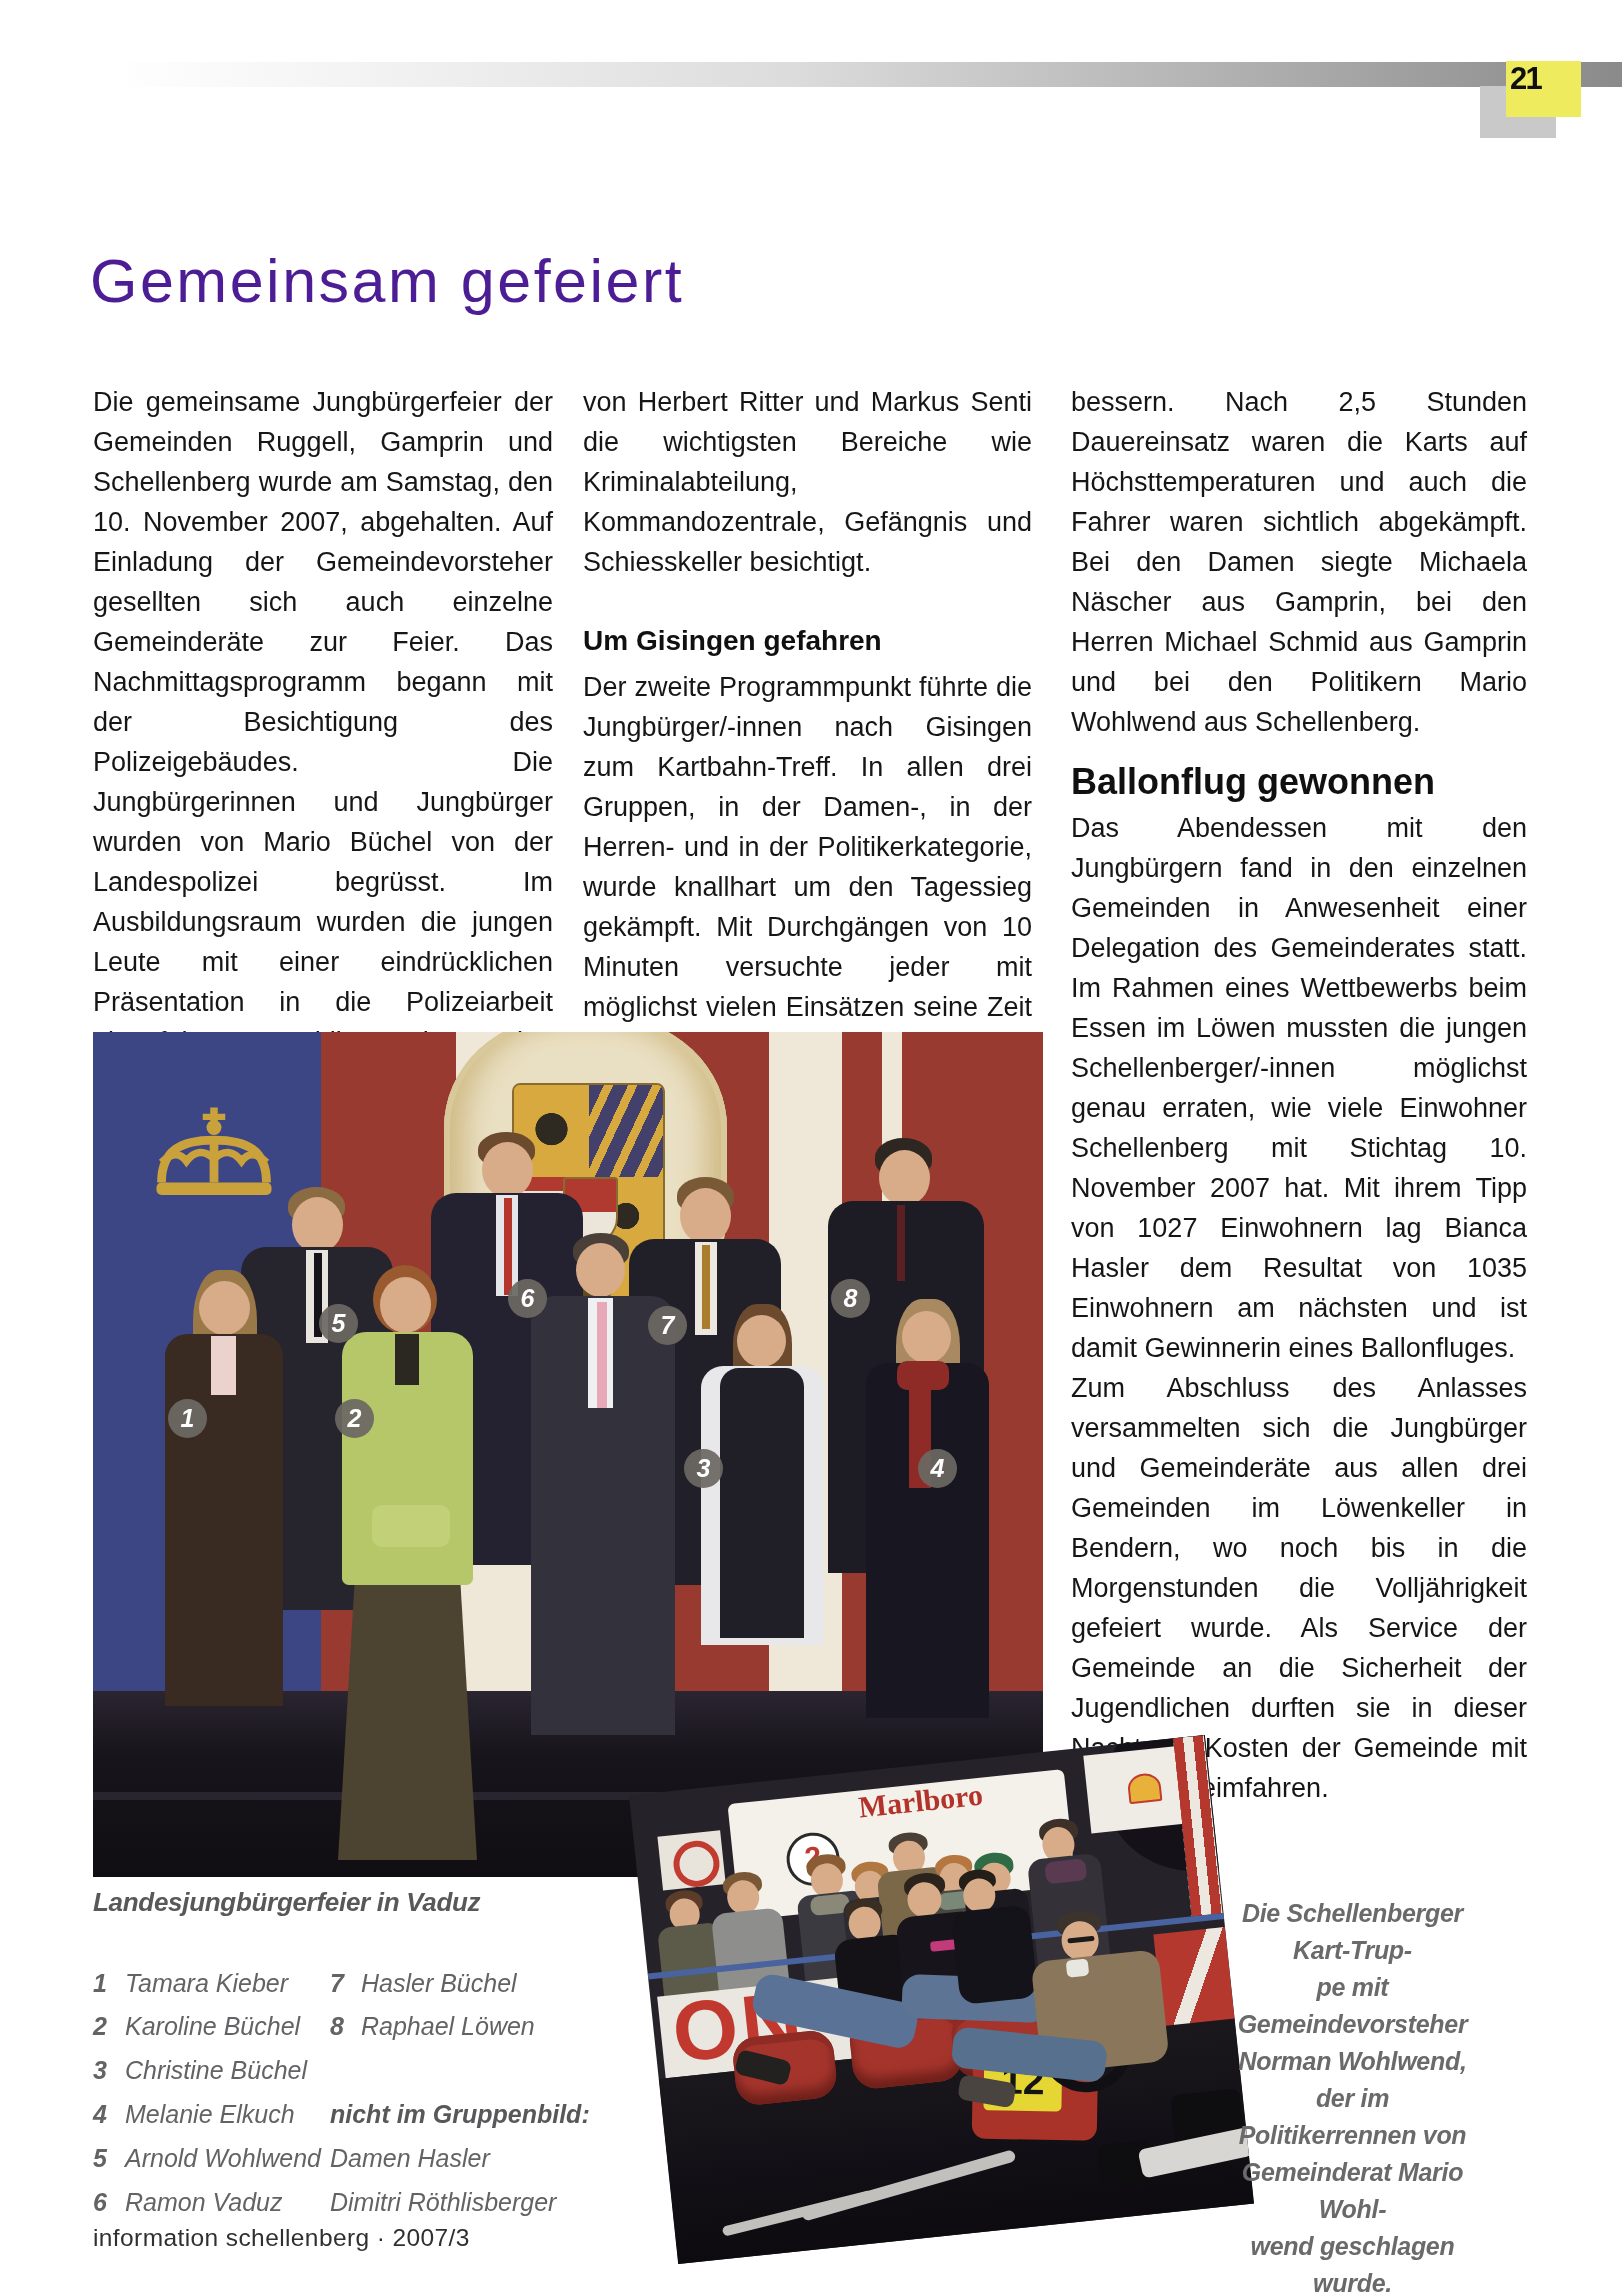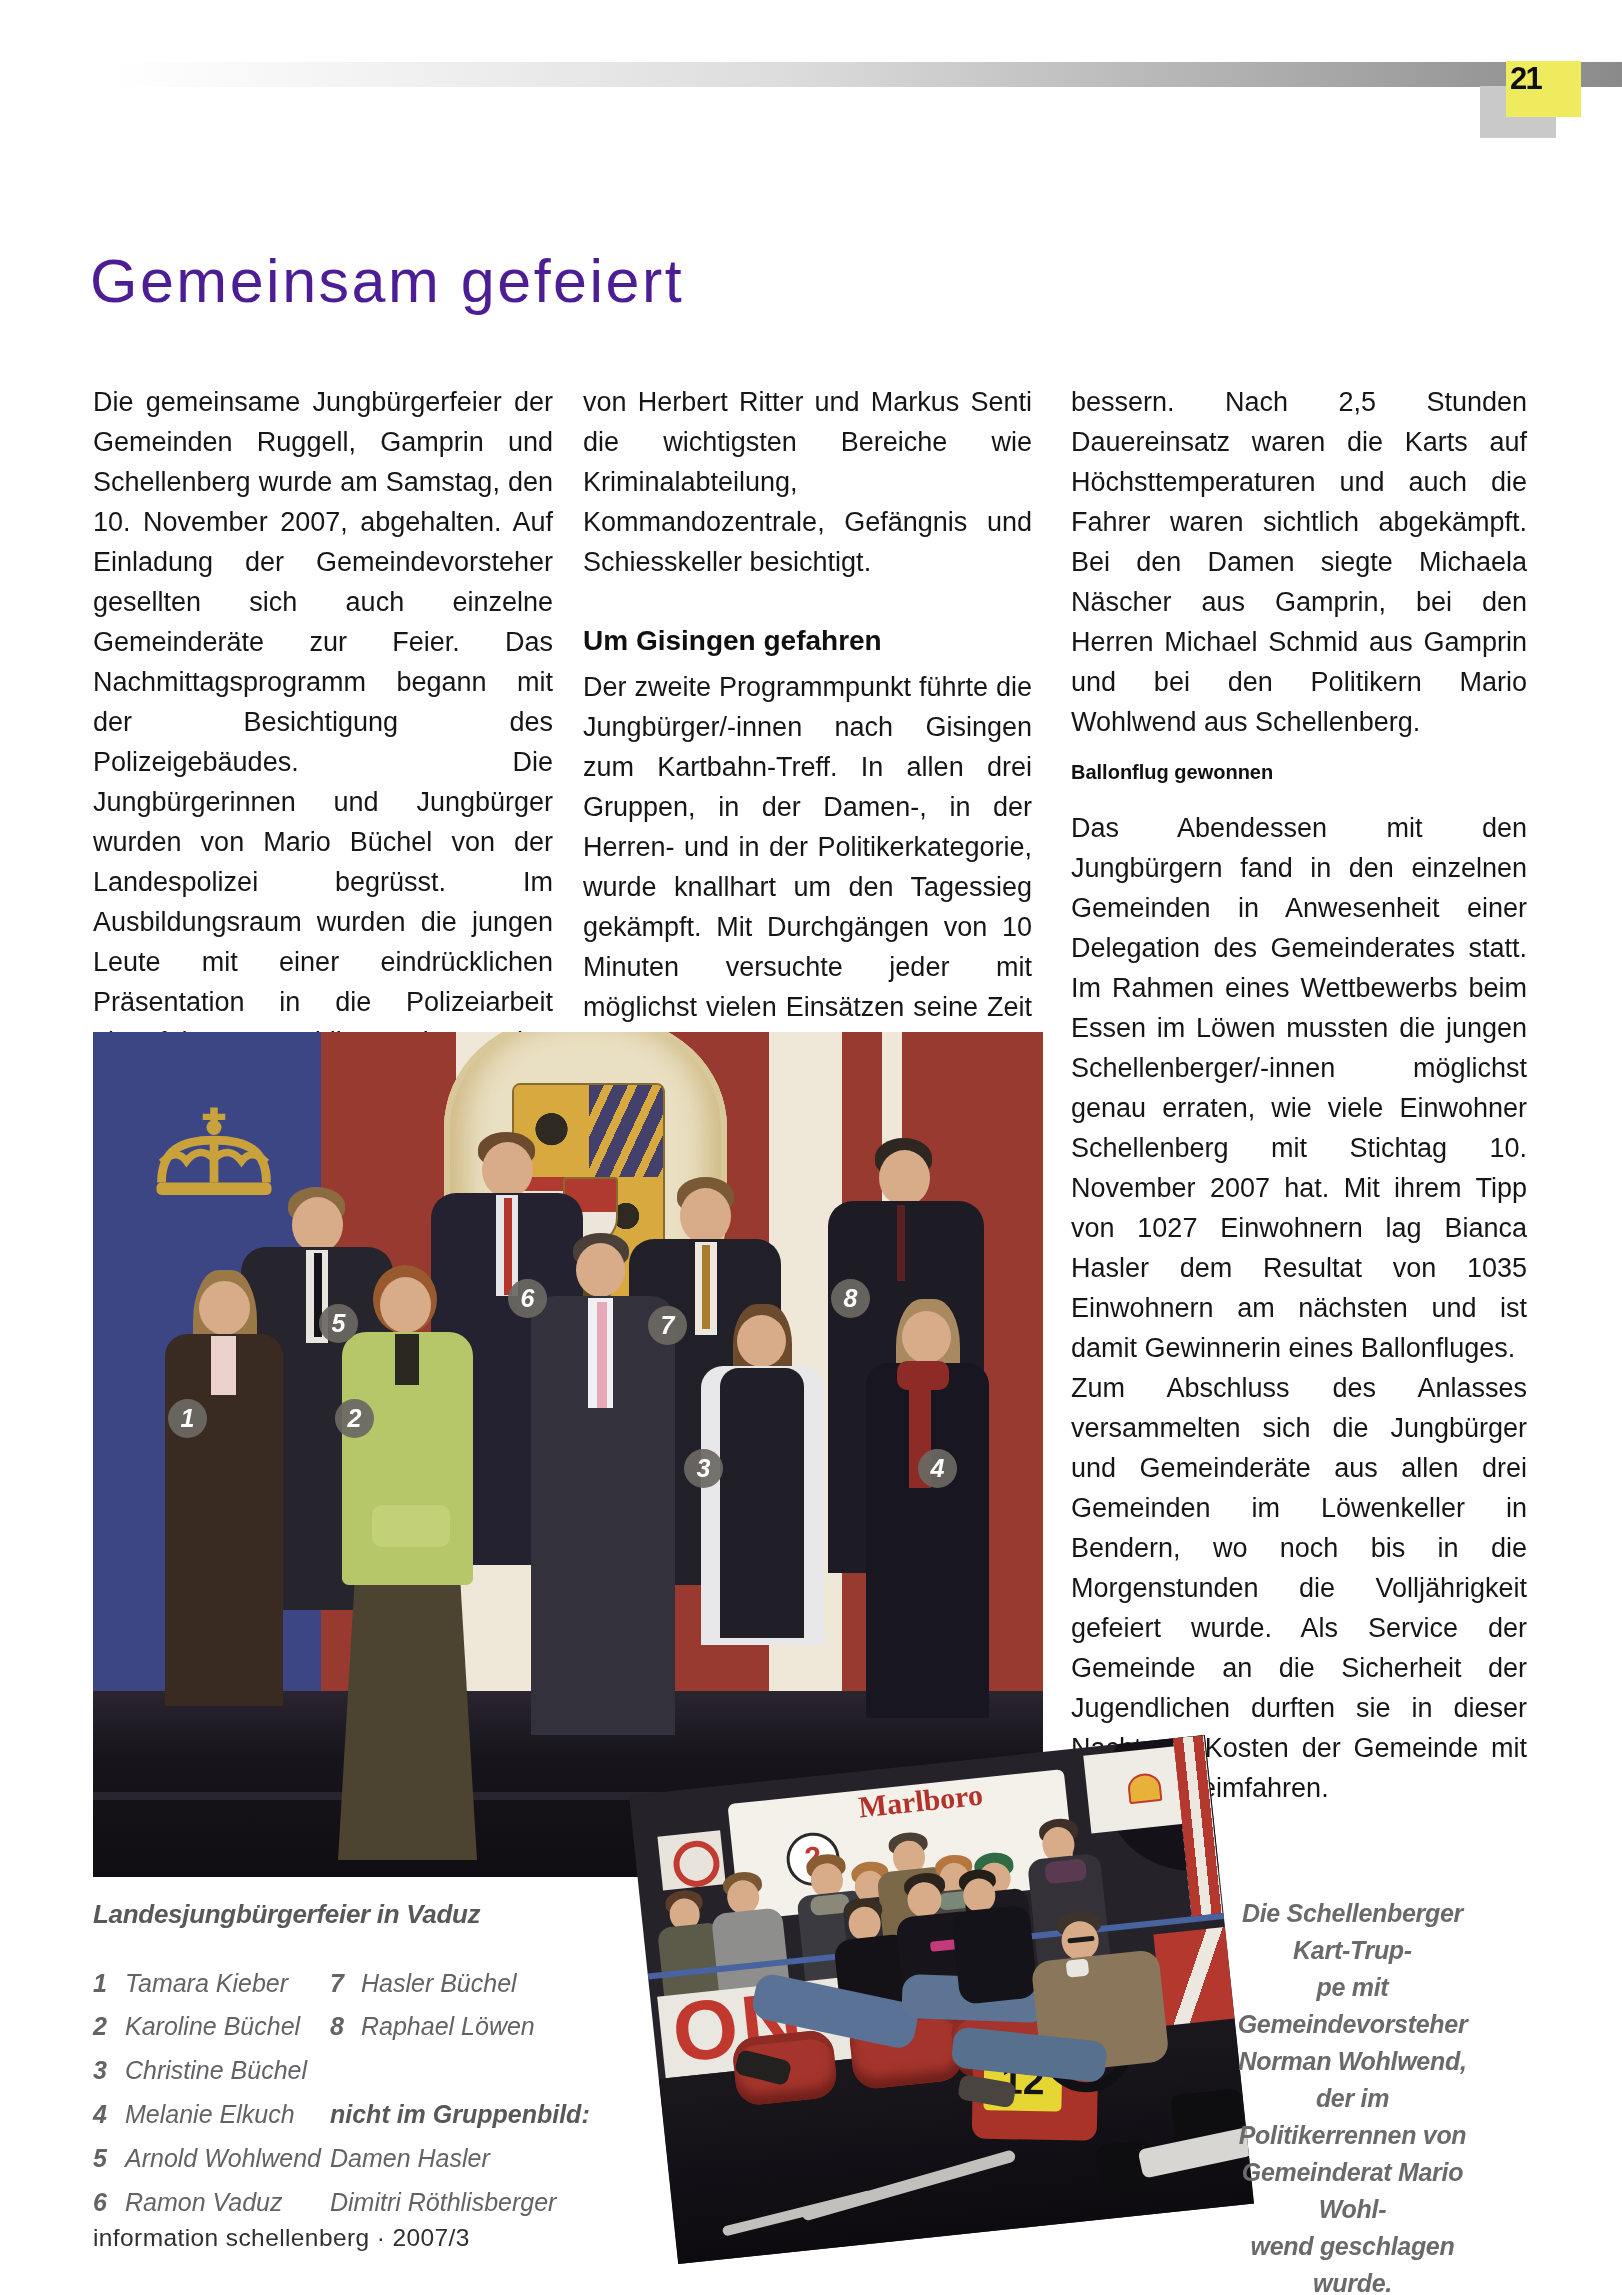--- a/index.html
+++ b/index.html
@@ -19,21 +19,21 @@
          color:#4c1d95;letter-spacing:2.5px;}
 
   
   .body-text{font-size:27px;line-height:40px;text-align:justify;color:#161616;}
   .body-text p{margin:0;}
   .col1{position:absolute;left:93px;top:382px;width:460px;}
   .col2p1{position:absolute;left:583px;top:382px;width:449px;}
   .col2h {position:absolute;left:583px;top:625px;width:449px;font-size:28px;font-weight:bold;color:#101010;}
   .col2p2{position:absolute;left:583px;top:667px;width:449px;}
   .col3p1{position:absolute;left:1071px;top:382px;width:456px;}
-  .col3h {position:absolute;left:1071px;top:761px;width:456px;font-size:20px;font-weight:bold;color:#101010;}
+  .col3h {position:absolute;left:1071px;top:761px;width:456px;font-size:36px;font-weight:bold;color:#101010;}
   .col3b {position:absolute;left:1071px;top:808px;width:456px;}
 
   
   .photo1{position:absolute;left:93px;top:1032px;width:950px;height:845px;background:#993a31;overflow:hidden;}
   .p1-blue{position:absolute;left:0;top:0;width:228px;height:659px;background:#3d4684;}
   .p1-stripe{position:absolute;top:0;height:659px;background:#efe8d8;}
   .p1-stage{position:absolute;left:0;top:659px;width:100%;height:186px;
             background:linear-gradient(180deg,#2a2530 0%,#17141b 35%,#100e13 100%);}
   .p1-stepline{position:absolute;left:0;top:760px;width:100%;height:7.6px;background:#3a3542;opacity:.55;}
   .crown{position:absolute;left:46px;top:52px;width:150px;height:127px;}
@@ -94,21 +94,21 @@
   .p2-frame{position:absolute;background:#c2c0bc;border-radius:6.8px;}
   .wheelblk{position:absolute;background:#0e0d10;border-radius:8.4px;}
   .p2-plate{position:absolute;left:323px;top:294px;width:78px;height:61px;background:#e5d634;border-radius:5px;
             transform:rotate(7deg);color:#141414;font-size:39px;font-weight:bold;text-align:center;line-height:61px;}
   .p2-nose{position:absolute;left:311px;top:279px;width:125px;height:106px;background:#a93328;border-radius:13.5px;
            transform:rotate(7deg);}
   .p2-wheel{position:absolute;left:382px;top:250px;width:73px;height:73px;border-radius:50%;border:10px solid #101014;}
 
   
   .cl-title{position:absolute;left:93px;width:541px;font-size:26px;font-weight:bold;font-style:italic;
-            color:#58585a;letter-spacing:-0.3px;margin-top:12px;}
+            color:#58585a;letter-spacing:-0.3px;}
   .cl-row{position:absolute;left:93px;width:558px;height:35px;font-style:italic;color:#636366;font-size:25px;}
   .cl-row span{position:absolute;top:0;white-space:nowrap;}
   .cl-num{left:0;font-weight:bold;}
   .cl-nameA{left:32px;}
   .cl-numB{left:237px;font-weight:bold;}
   .cl-nameB{left:268px;}
   .cl-b-flush .cl-nameB{left:237px;}
   .cl-bold .cl-nameB{font-weight:bold;color:#58585a;}
 
   .caption-right{position:absolute;left:1229px;top:1895px;width:247px;text-align:center;

